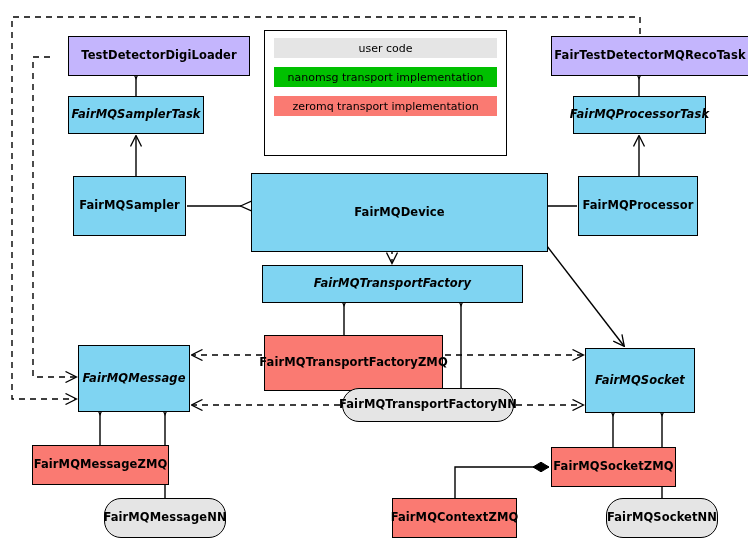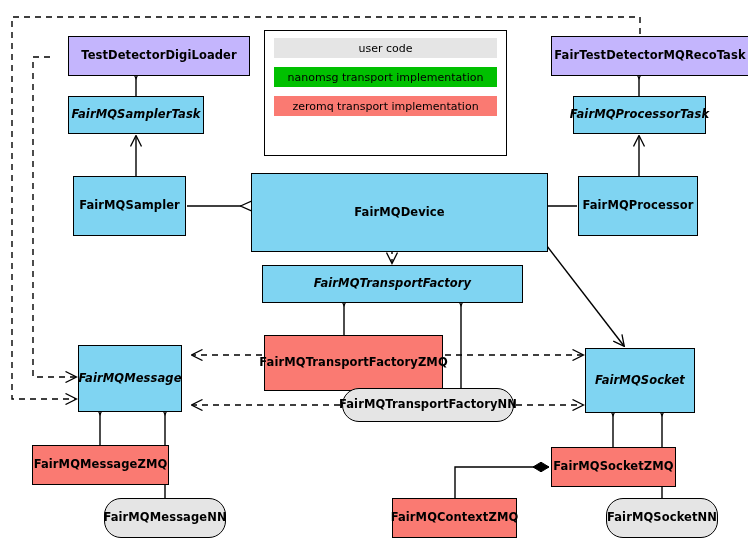--- a/index.html
+++ b/index.html
@@ -139,21 +139,21 @@
       <div class="node fill-user" style="left: 52px; top: 36px; width: 182px; height: 40px;">TestDetectorDigiLoader</div>
       <div class="node fill-user" style="left: 535px; top: 36px; width: 198px; height: 40px;">FairTestDetectorMQRecoTask</div>
       <div class="node fill-fw abstract" style="left: 68px; top: 96px; width: 136px; height: 38px;">FairMQSamplerTask</div>
       <div class="node fill-fw abstract" style="left: 573px; top: 96px; width: 133px; height: 38px;">FairMQProcessorTask</div>
       <div class="node fill-fw" style="left: 73px; top: 176px; width: 113px; height: 60px;">FairMQSampler</div>
       <div class="node fill-fw" style="left: 251px; top: 173px; width: 297px; height: 79px;">FairMQDevice</div>
       <div class="node fill-fw" style="left: 578px; top: 176px; width: 120px; height: 60px;">FairMQProcessor</div>
       <div class="node fill-fw abstract" style="left: 262px; top: 265px; width: 261px; height: 38px;">FairMQTransportFactory</div>
       <div class="node fill-zmq" style="left: 264px; top: 335px; width: 179px; height: 56px;">FairMQTransportFactoryZMQ</div>
       <div class="node fill-nn" style="left: 342px; top: 388px; width: 172px; height: 34px;">FairMQTransportFactoryNN</div>
-      <div class="node fill-fw abstract" style="left: 78px; top: 345px; width: 104px; height: 67px;">FairMQMessage</div>
+      <div class="node fill-fw abstract" style="left: 78px; top: 345px; width: 112px; height: 67px;">FairMQMessage</div>
       <div class="node fill-fw abstract" style="left: 585px; top: 348px; width: 110px; height: 65px;">FairMQSocket</div>
       <div class="node fill-zmq" style="left: 32px; top: 445px; width: 137px; height: 40px;">FairMQMessageZMQ</div>
       <div class="node fill-nn" style="left: 104px; top: 498px; width: 122px; height: 40px;">FairMQMessageNN</div>
       <div class="node fill-zmq" style="left: 551px; top: 447px; width: 125px; height: 40px;">FairMQSocketZMQ</div>
       <div class="node fill-zmq" style="left: 392px; top: 498px; width: 125px; height: 40px;">FairMQContextZMQ</div>
       <div class="node fill-nn" style="left: 606px; top: 498px; width: 112px; height: 40px;">FairMQSocketNN</div>
     </div>
 
   <div id="legend-box">
       <div class="legend-row" style="background: #e5e5e5;">user code</div>

